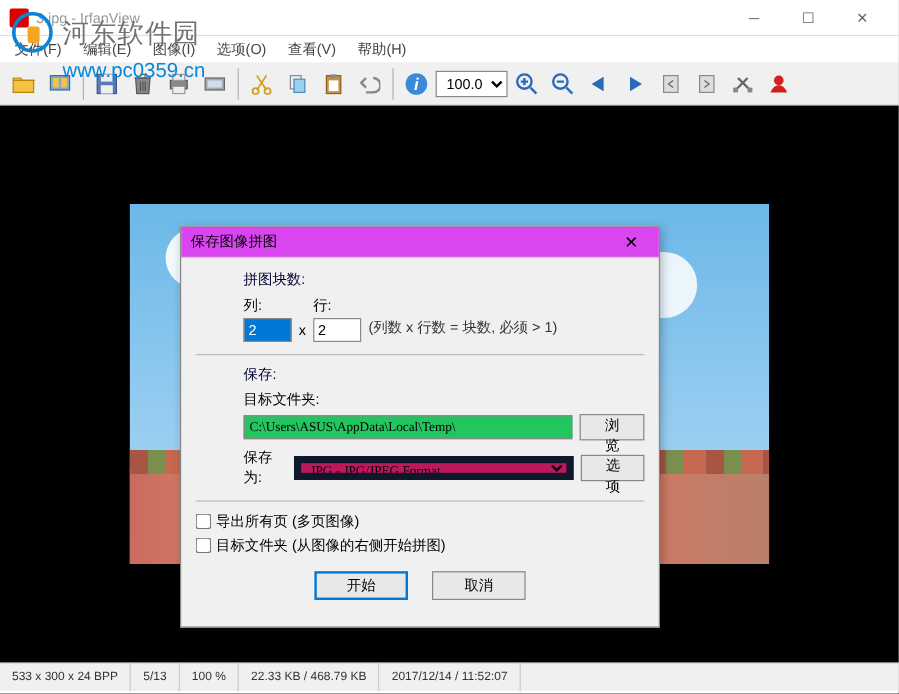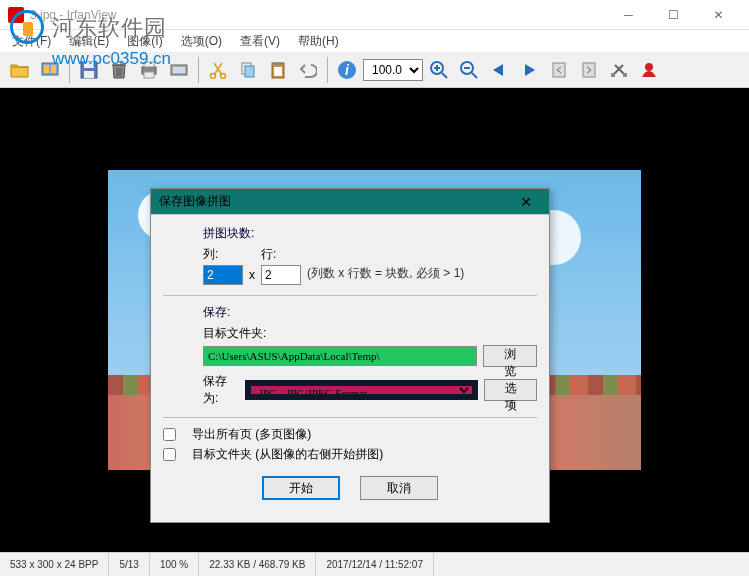--- a/index.html
+++ b/index.html
@@ -29,36 +29,36 @@
 
 .canvas-area { background: #000; height: 464px; position: relative; display: flex; align-items: center; justify-content: center; }
 .image-bg { width: 533px; height: 300px; position: relative; overflow: hidden; }
 .sky { position: absolute; inset: 0; background: linear-gradient(180deg, #6bb8e8 0%, #8fc9ef 50%, #b0d9f3 100%); }
 .clouds { position: absolute; top: 20px; left: 30px; width: 120px; height: 50px; background: #fff; border-radius: 40px; opacity: 0.9; }
 .clouds2 { position: absolute; top: 40px; right: 60px; width: 140px; height: 55px; background: #fff; border-radius: 40px; opacity: 0.85; }
 .town { position: absolute; bottom: 0; left: 0; right: 0; height: 80px; background: linear-gradient(90deg, #c96b5e 0%, #d88a6b 20%, #7aa85e 35%, #c87560 50%, #8a956e 65%, #d07865 80%, #b8806a 100%); }
 .town::before { content: ''; position: absolute; top: -15px; left: 0; right: 0; height: 20px; background: repeating-linear-gradient(90deg, #a85545 0 15px, #7a8e4e 15px 30px, #c76850 30px 48px); }
 
 .dialog { position: absolute; top: 100px; left: 150px; width: 400px; background: #f0f0f0; border: 1px solid #888; box-shadow: 2px 2px 8px rgba(0,0,0,0.3); }
-.dialog-titlebar { height: 26px; background: #0f766e; display: flex; align-items: center; padding: 12px 8px; border-bottom: 1px solid #ccc; }
+.dialog-titlebar { height: 26px; background: #d946ef; display: flex; align-items: center; padding: 12px 8px; border-bottom: 1px solid #ccc; }
 .dialog-title { flex: 1; font-size: 12px; }
 .dialog-close { width: 30px; height: 22px; display: flex; align-items: center; justify-content: center; cursor: pointer; font-size: 14px; }
 .dialog-body { padding: 10px 12px; }
 .section { margin-bottom: 10px; margin-left: 40px; }
 .section-label { color: #003; margin-bottom: 4px; }
 .row { display: flex; align-items: center; gap: 6px; margin-bottom: 6px; }
 .field-label { font-size: 12px; }
 .num-input { width: 40px; height: 20px; border: 1px solid #888; padding: 0 3px; font-size: 12px; background: #fff; }
 .num-input.highlighted { background: #0078d7; color: #fff; }
 .hint { color: #333; font-size: 12px; }
 .path-input { width: 280px; height: 20px; border: 1px solid #888; padding: 0 4px; font-size: 11px; background: #22c55e; font-family: Tahoma; }
 .btn { height: 22px; padding: 0 14px; border: 1px solid #888; background: #e8e8e8; font-size: 12px; cursor: pointer; }
 .select { width: 248px; height: 20px; border: 6px solid #0f172a; background: #be185d; font-size: 11px; padding: 0 4px; font-family: Tahoma; }
 .save-label { width: 38px; }
-.checkbox-row { display: flex; align-items: center; gap: 16px; margin: 3px 0; }
+.checkbox-row { display: flex; align-items: center; gap: 4px; margin: 3px 0; }
 .checkbox { width: 13px; height: 13px; }
 .warn { color: #333; margin-top: 4px; }
 .dialog-buttons { display: flex; justify-content: center; gap: 20px; padding: 10px 0 12px; }
 .dialog-btn { width: 78px; height: 24px; border: 1px solid #888; background: #e8e8e8; font-size: 12px; cursor: pointer; }
 .dialog-btn.primary { border: 2px solid #0078d7; }
 hr.sep { border: none; border-top: 1px solid #bbb; margin: 8px 0; }
 
 .statusbar { height: 24px; background: #f0f0f0; border-top: 1px solid #ccc; display: flex; align-items: center; }
 .status-cell { padding: 0 10px; border-right: 1px solid #ccc; height: 100%; display: flex; align-items: center; font-size: 10px; color: #333; }
 </style>

